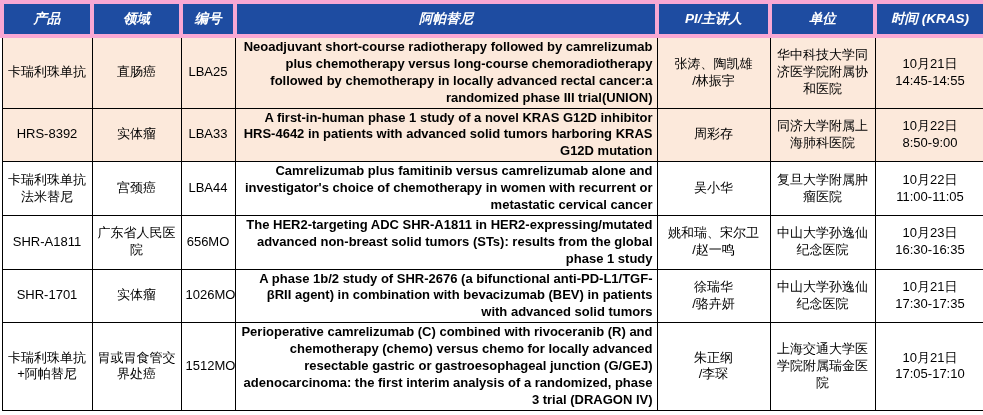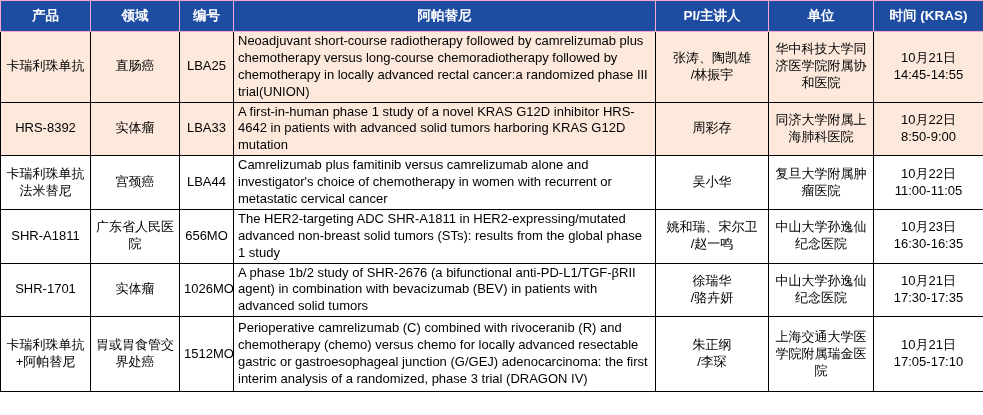--- a/index.html
+++ b/index.html
@@ -9,38 +9,39 @@
     table-layout: fixed;
     width: 983px;
     font-family: "Liberation Sans", "DejaVu Sans", sans-serif;
     border: 1px solid #000;
   }
   th {
     background: #1E4CA1;
     color: #ffffff;
     font-weight: bold;
     font-size: 13.5px;
-    border: 1px solid #f9a8d4;
+    border: 4px solid #f9a8d4;
     height: 26px;
     padding: 2px 2px;
     white-space: pre-line;
+    font-style: italic;
   }
   thead tr { border-bottom: 1px solid #000; }
   td {
     border: 1px solid #000;
     font-size: 13px;
     color: #000000;
     text-align: center;
     vertical-align: middle;
     padding: 1px 4px;
     line-height: 1.3;
     white-space: pre-line;
     overflow: hidden;
   }
-  td.title-cell { text-align: left; }
+  td.title-cell { text-align: right; font-weight: bold; }
   tr.peach td { background: #FCE9DB; }
   tr.plain td { background: #ffffff; }
 </style>
 </head>
 <body>
 
 <table class="schedule">
   <colgroup>
     <col style="width:90px">
       <col style="width:89px">

